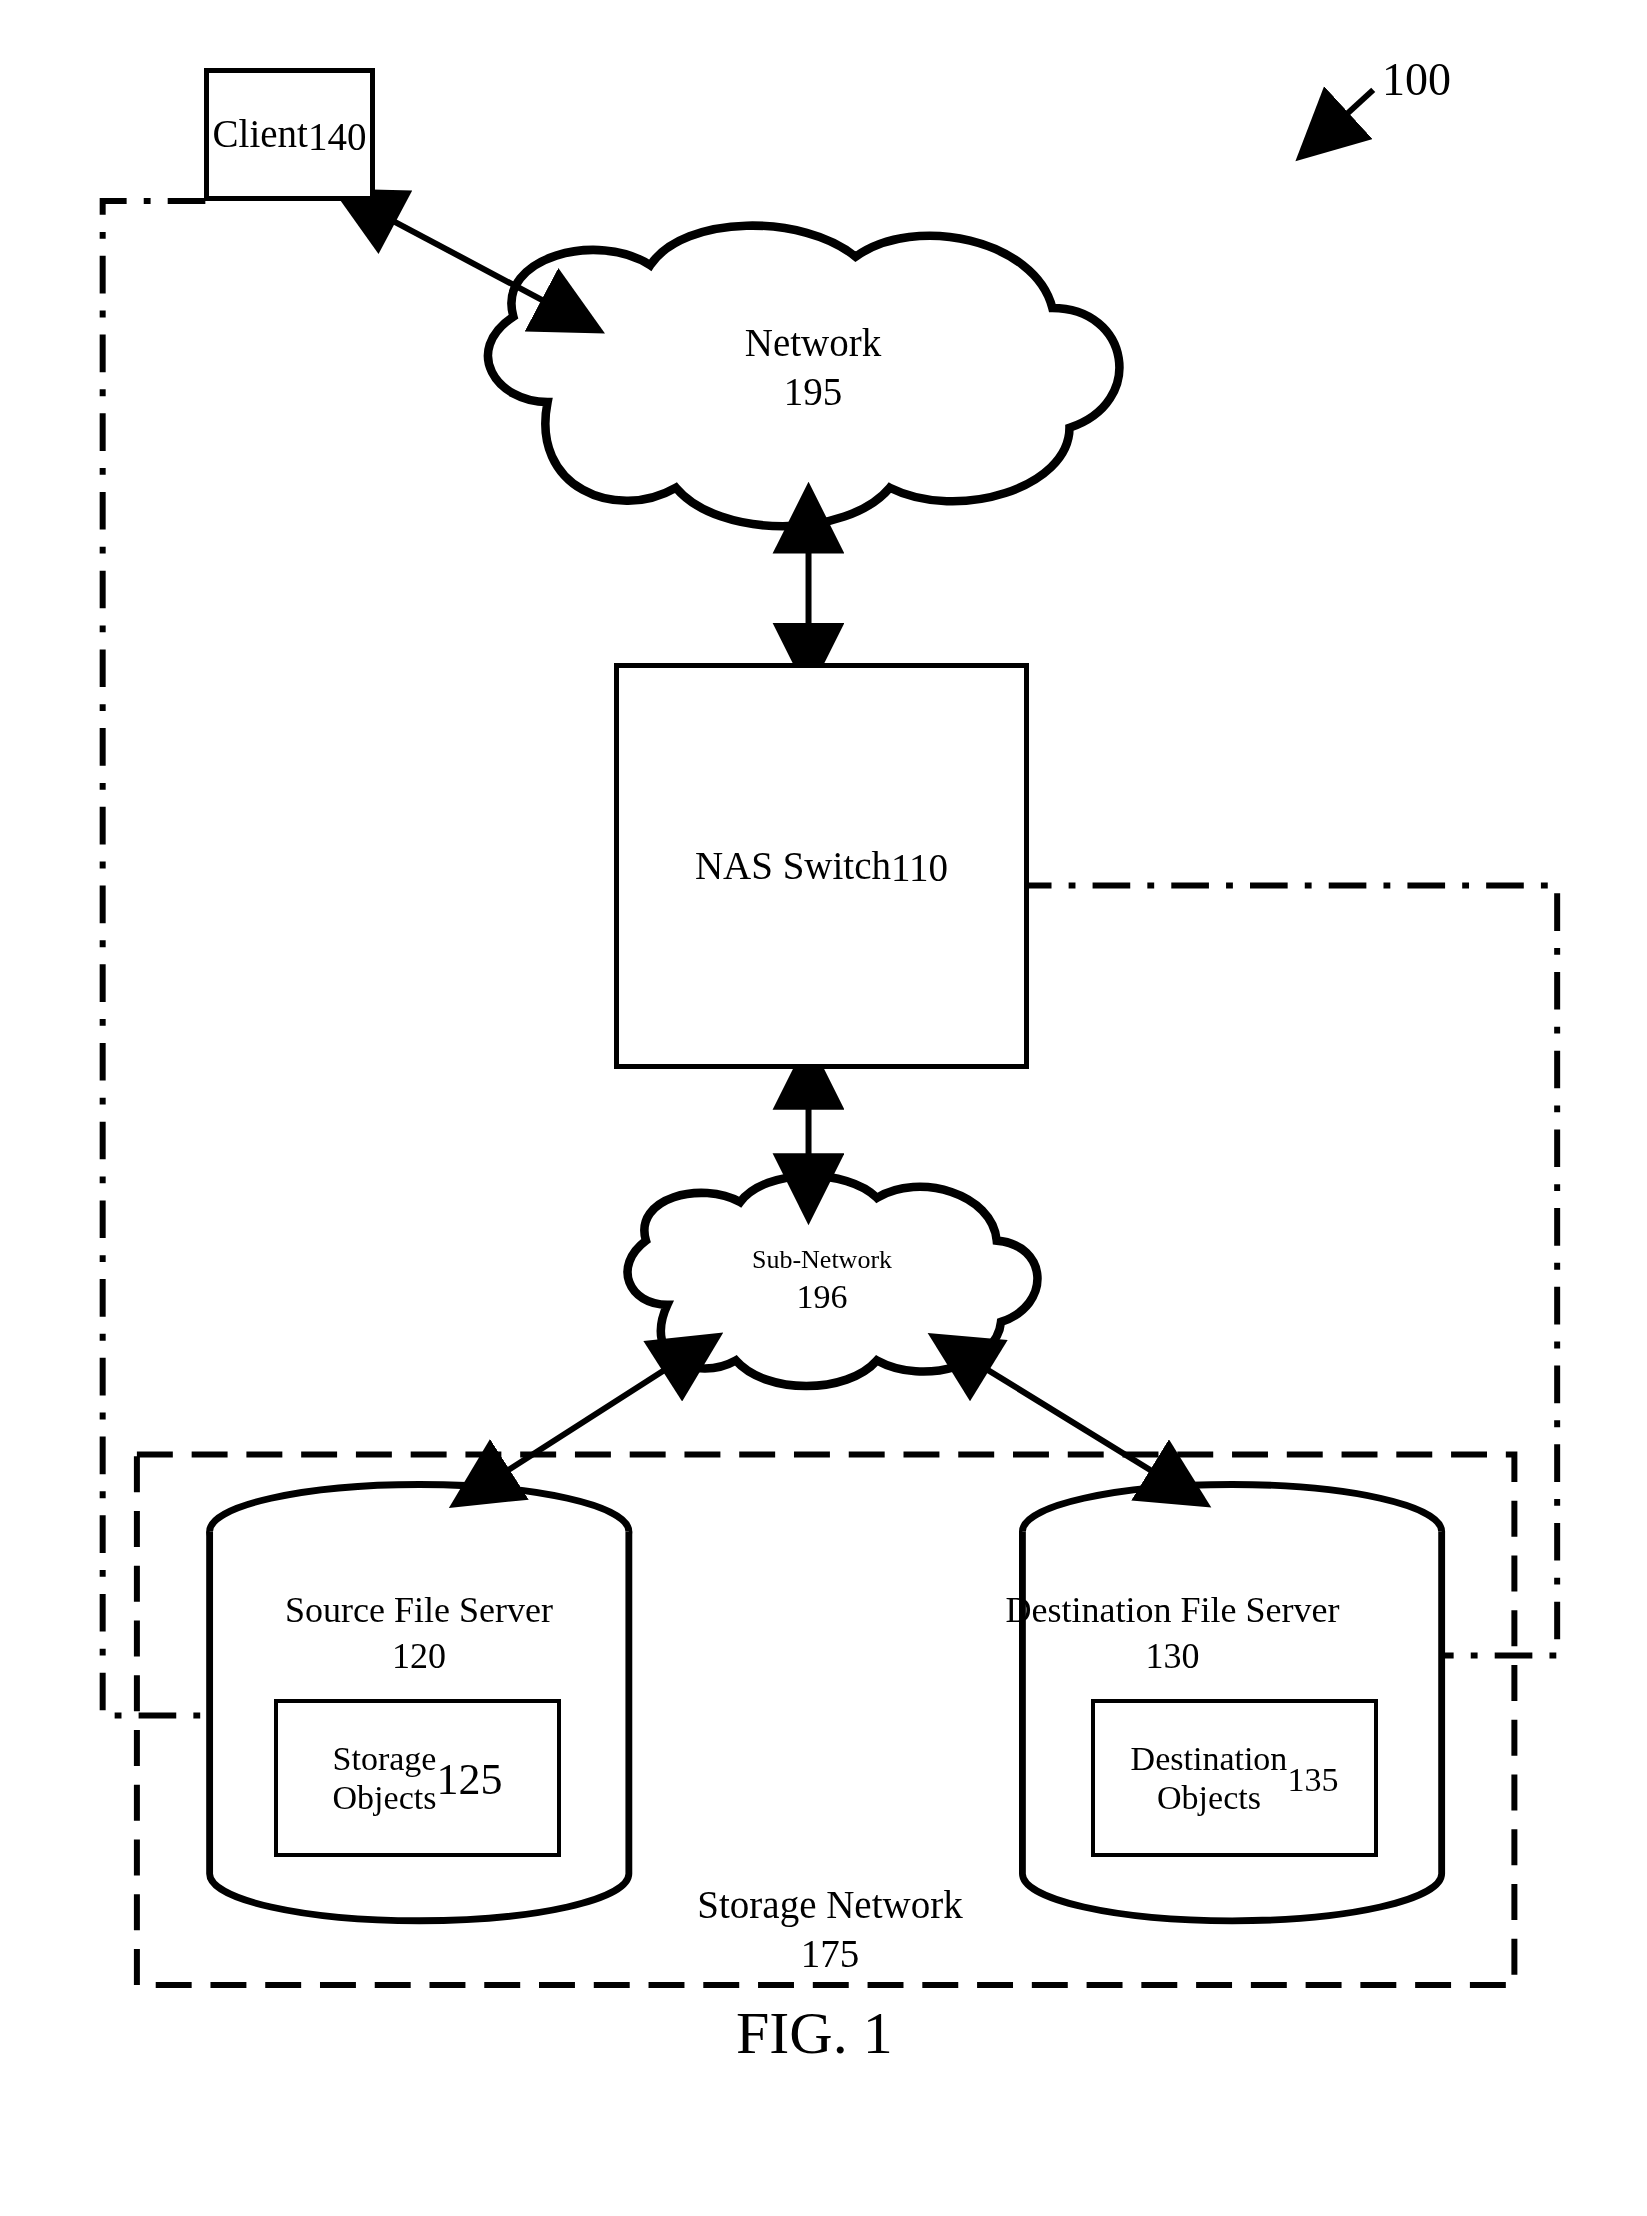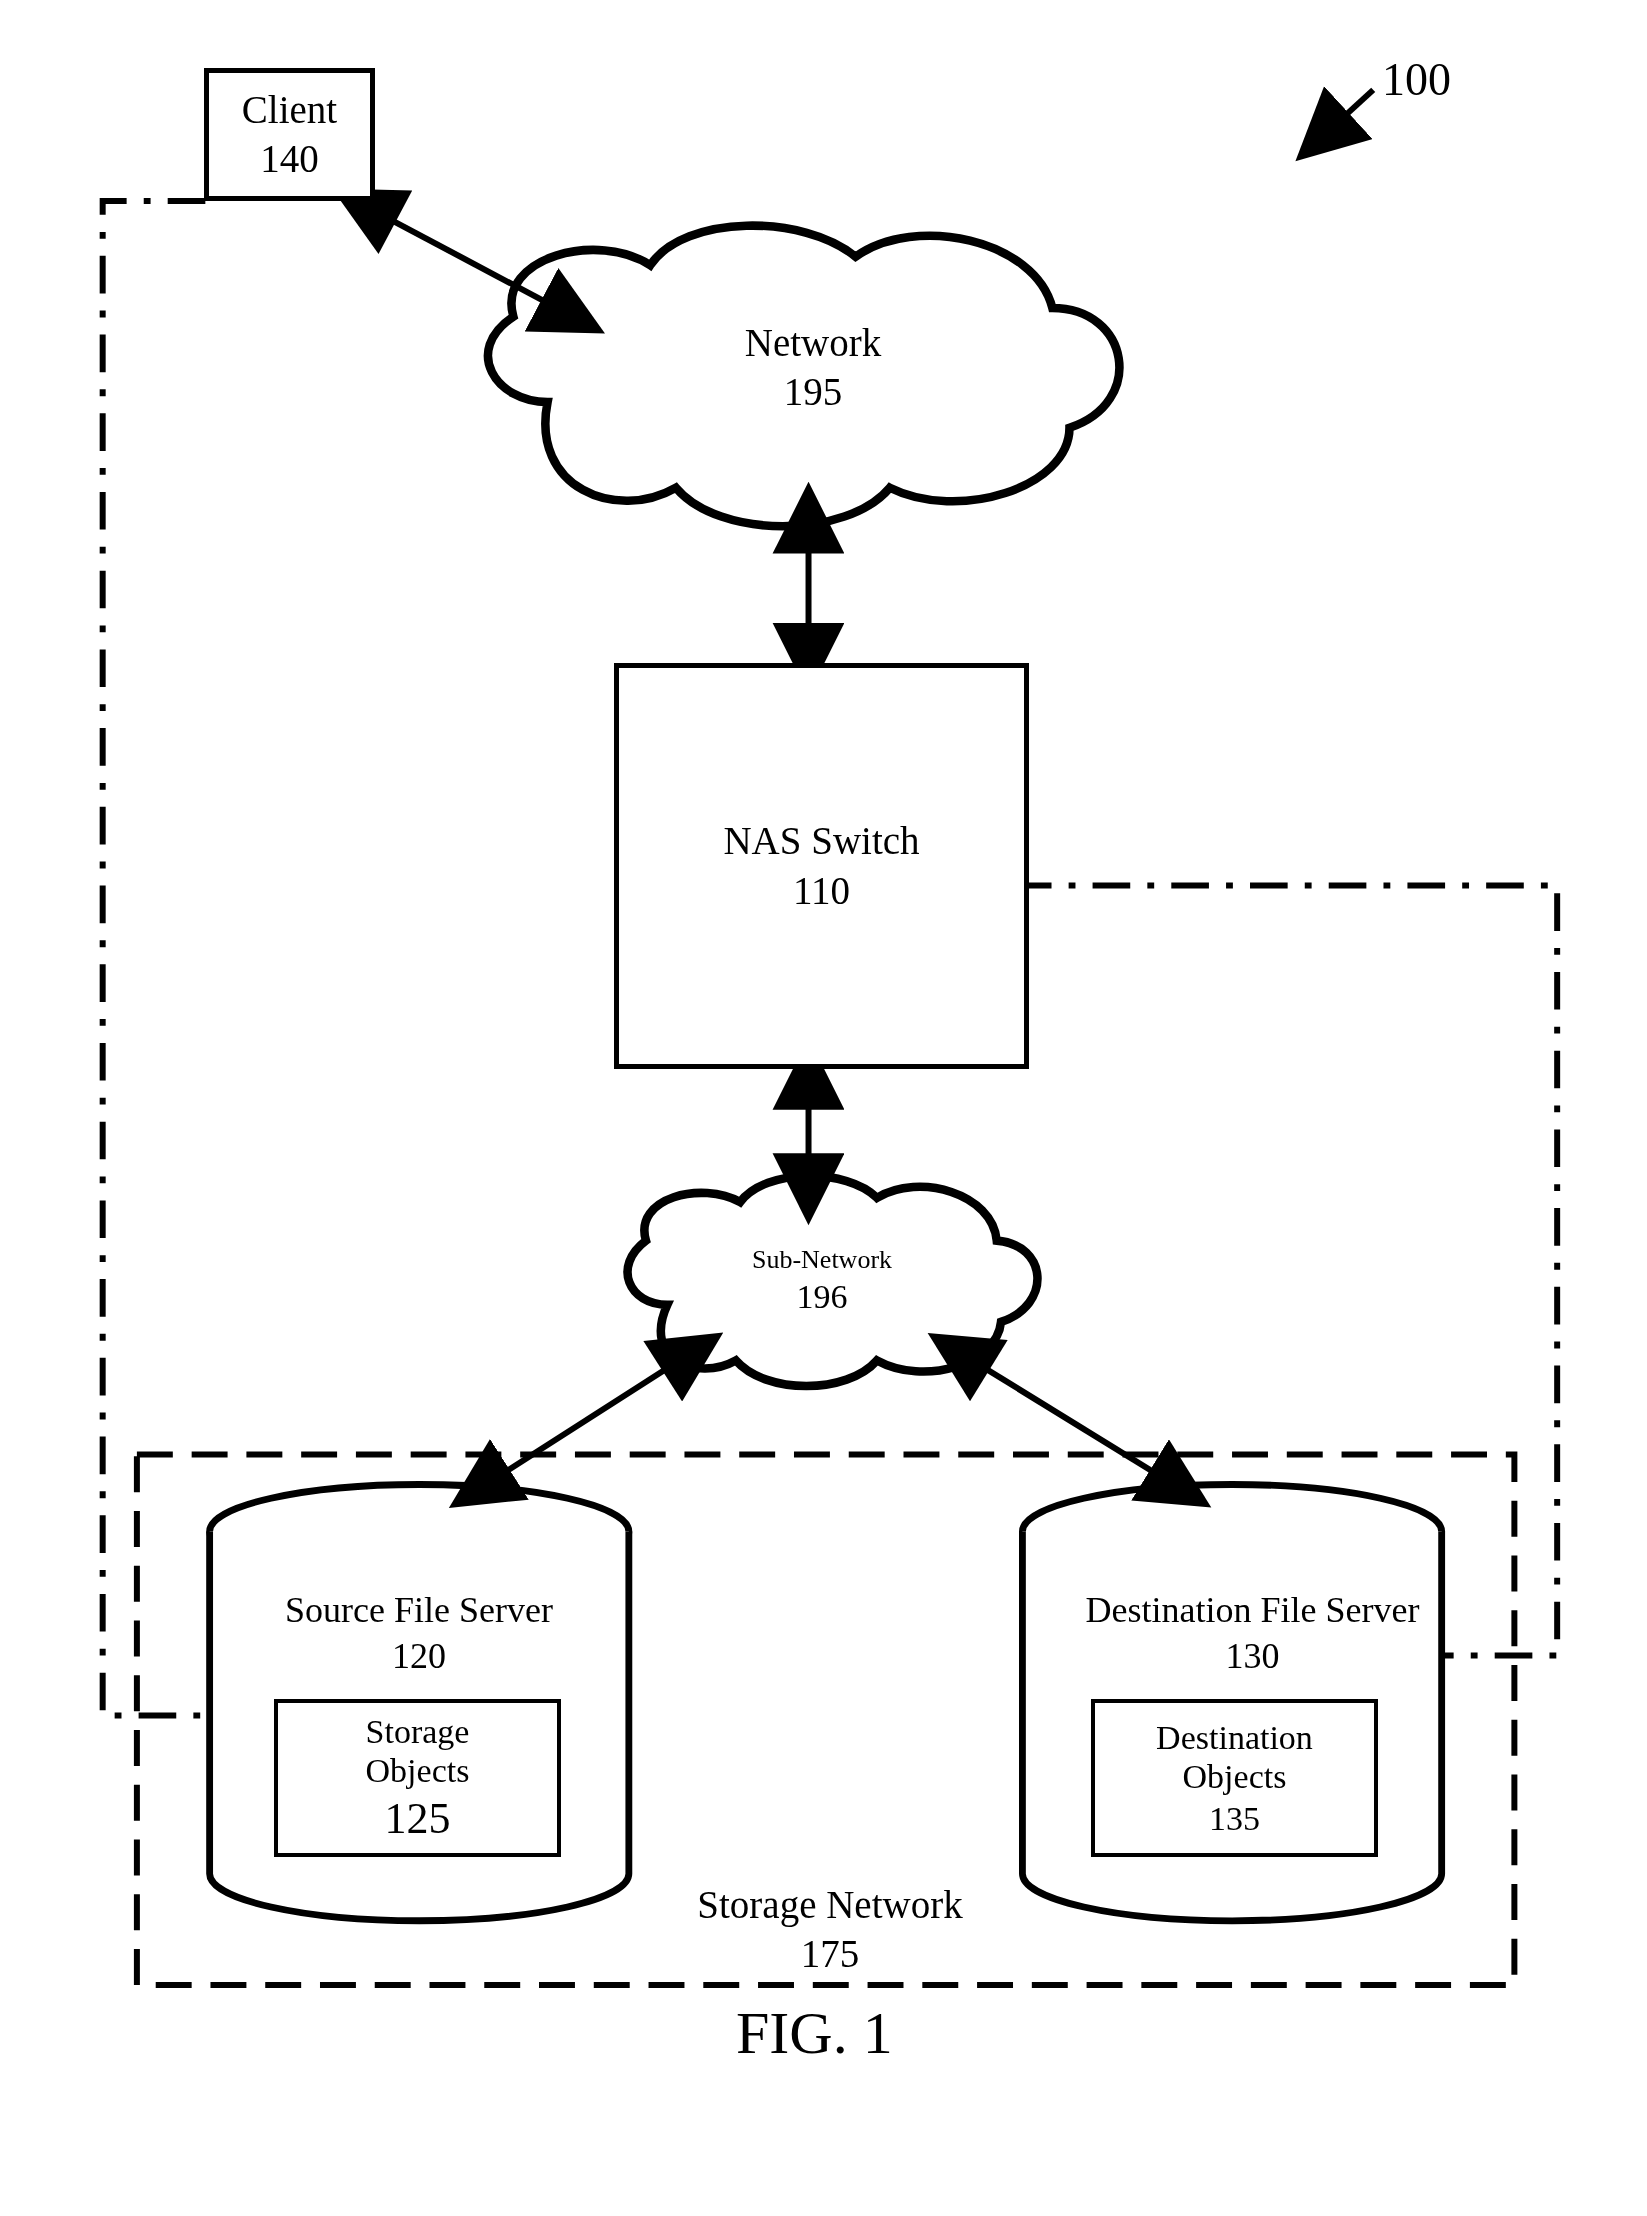--- a/index.html
+++ b/index.html
@@ -1,18 +1,18 @@
 <!DOCTYPE html>
 <html style="font-size:13.7px"><head>
   <meta charset="utf-8">
   <style>
     * { box-sizing: border-box; margin: 0; padding: 0; }
     html, body { width: 1647px; height: 2216px; background: #fff; font-family: "Times New Roman", serif; }
     #canvas { position: relative; width: 1647px; height: 2216px; }
-    .node { position: absolute; display: flex; flex-direction: column; align-items: center; justify-content: center; text-align: center; }
+    .node { position: absolute; display: flex; flex-direction: row; align-items: center; justify-content: center; text-align: center; }
     .box { border: 5.1px solid #000; background: #fff; }
     .label-title { font-size: 39px; line-height: 1.15; }
     .label-num { font-size: 39px; margin-top: 3.4px; }
     .fig-caption { position: absolute; font-size: 60px; }
     .ref-arrow { position: absolute; font-size: 46px; }
     svg { position: absolute; top: 0; left: 0; width: 1647px; height: 2216px; pointer-events: none; overflow: visible; }
     .cloud { fill: #fff; stroke: #000; stroke-width: 10; }
     .cyl { fill: #fff; stroke: #000; stroke-width: 8; }
     .solidline { stroke: #000; stroke-width: 7; fill: none; }
     .dashline { stroke: #000; stroke-width: 7; fill: none; stroke-dasharray: 42 22; }
@@ -113,21 +113,21 @@
     <div class="label-title" style="font-size:36px;">Source File Server</div>
     <div class="label-num" style="font-size:36px;">120</div>
   </div>
 
   <div class="node box" style="left:274px; top:1699px; width:287px; height:158px; border-width:4.3px;">
     <div class="label-title" style="font-size:34px; white-space:pre-line;">Storage
 Objects</div>
     <div class="label-num" style="font-size:44px;">125</div>
   </div>
 
-  <div class="section-label" style="left:1060px; top:1590px; width:385px;">
+  <div class="section-label" style="left:980px; top:1590px; width:385px;">
     <div class="label-title" style="font-size:36px;">Destination File Server</div>
     <div class="label-num" style="font-size:36px;">130</div>
   </div>
 
   <div class="node box" style="left:1091px; top:1699px; width:287px; height:158px; border-width:4.3px;align-items:center;">
     <div class="label-title" style="font-size:34px; white-space:pre-line;">Destination
 Objects</div>
     <div class="label-num" style="font-size:34px;">135</div>
   </div>
 

